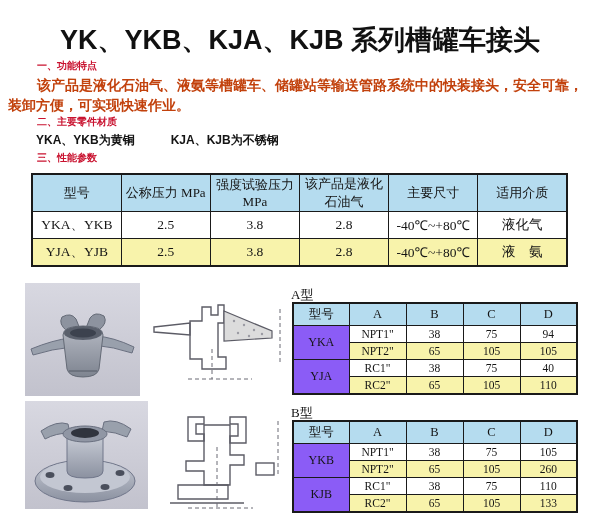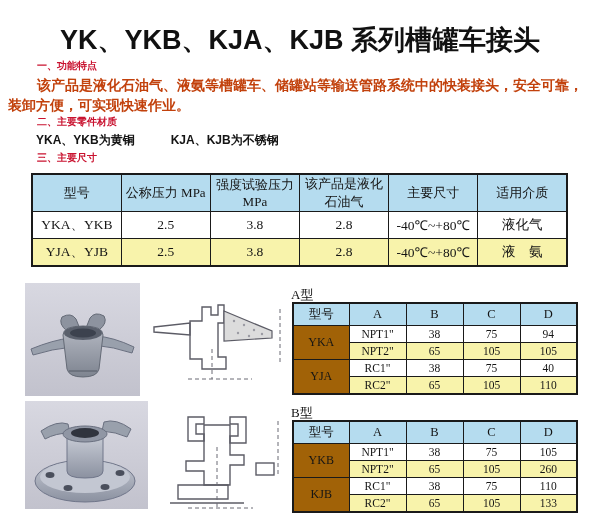--- a/index.html
+++ b/index.html
@@ -38,21 +38,21 @@
   .dim th,.dim td{border:1px solid var(--border-dark);text-align:center;padding:0;overflow:hidden;}
   .dim th{background:var(--header-blue);height:21px;font-size:12.5px;font-weight:normal;}
   .dim td{height:16px;font-size:11.5px;}
   .dim td.model{background:#fff;font-size:12px;}
   .dim col.c-model{width:56px;}
   .dim-a{left:292px;top:291px;}
   .dim-b{left:292px;top:409px;}
 
   .r-white td{background:#ffffff;}
   .r-yellow td{background:var(--row-yellow);}
-  .r-yellow td.model, .r-white td.model{background:#a16207;}
+  .r-yellow td.model, .r-white td.model{background:#8b5cf6;}
 
   .dim-label{position:absolute;left:291px;font-family:"Liberation Serif",serif;
              font-size:13px;color:#111;}
   .lbl-a{top:275px;}
   .lbl-b{top:393px;}
 
   .photo{position:absolute;display:block;}
   .photo-a{left:25px;top:272px;}
   .photo-b{left:25px;top:390px;}
   .diagram{position:absolute;display:block;}
@@ -65,21 +65,21 @@
 <div class="page">
 
   <div class="title">YK、YKB、KJA、KJB 系列槽罐车接头</div>
 
   <div class="h-red h-features">一、功能特点</div>
   <div class="para">该产品是液化石油气、液氨等槽罐车、储罐站等输送管路系统中的快装接头，安全可靠，装卸方便，可实现快速作业。</div>
 
   <div class="h-red h-materials">二、主要零件材质</div>
   <div class="materials-body">YKA、YKB为黄铜　　　KJA、KJB为不锈钢</div>
 
-  <div class="h-red h-performance">三、主要尺寸</div>
+  <div class="h-red h-performance">三、性能参数</div>
 
   <table class="perf">
     <tbody>
         <tr>
       <th>型号</th>
       <th>公称压力 MPa</th>
       <th>强度试验压力MPa</th>
       <th>该产品是液化石油气</th>
       <th>主要尺寸</th>
       <th>适用介质</th>

